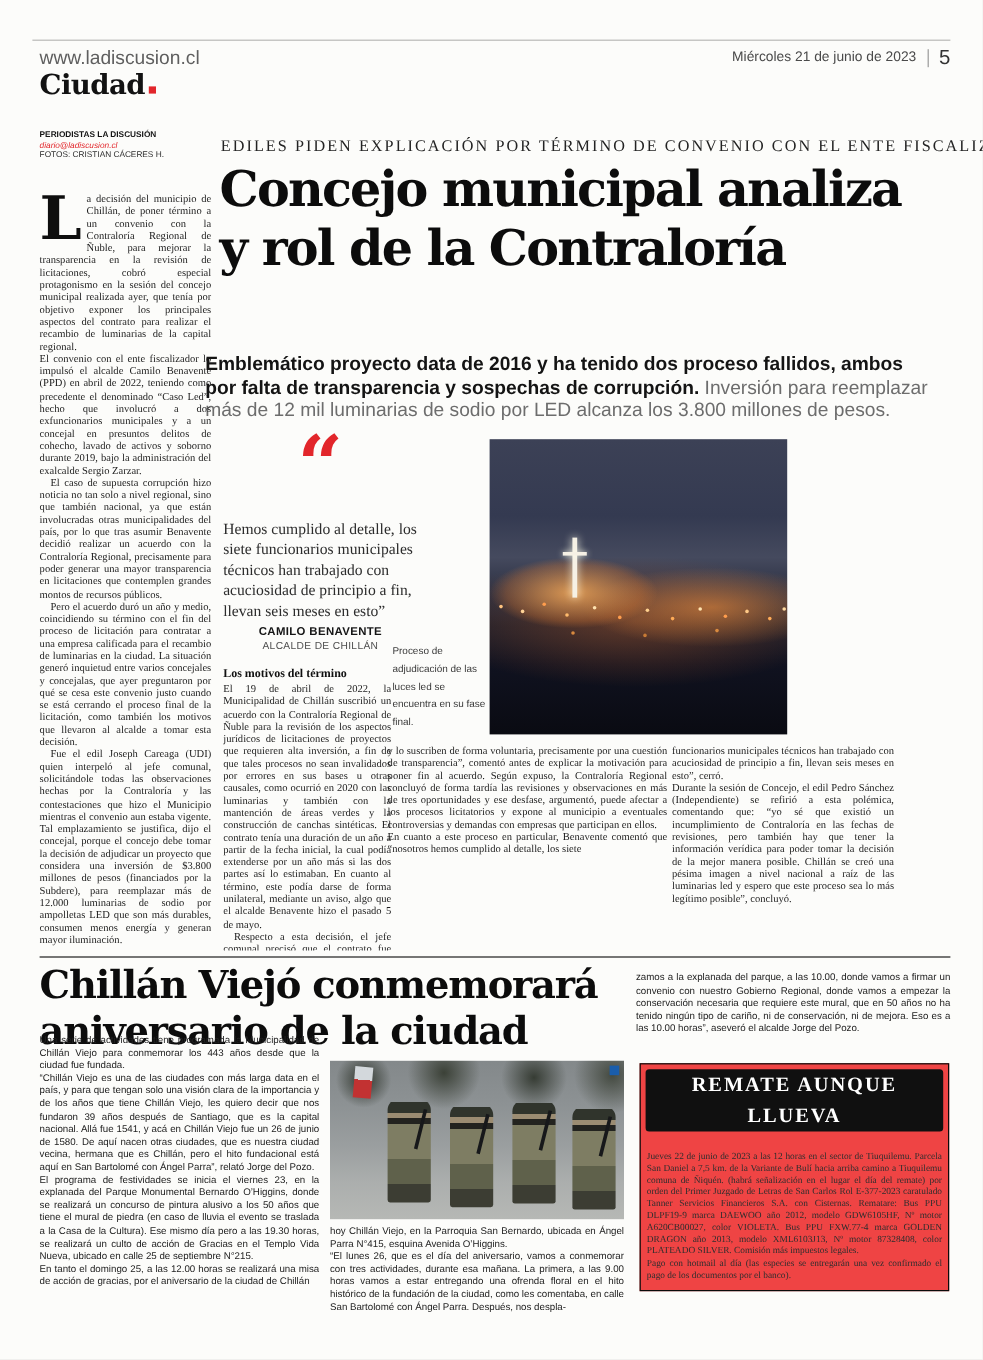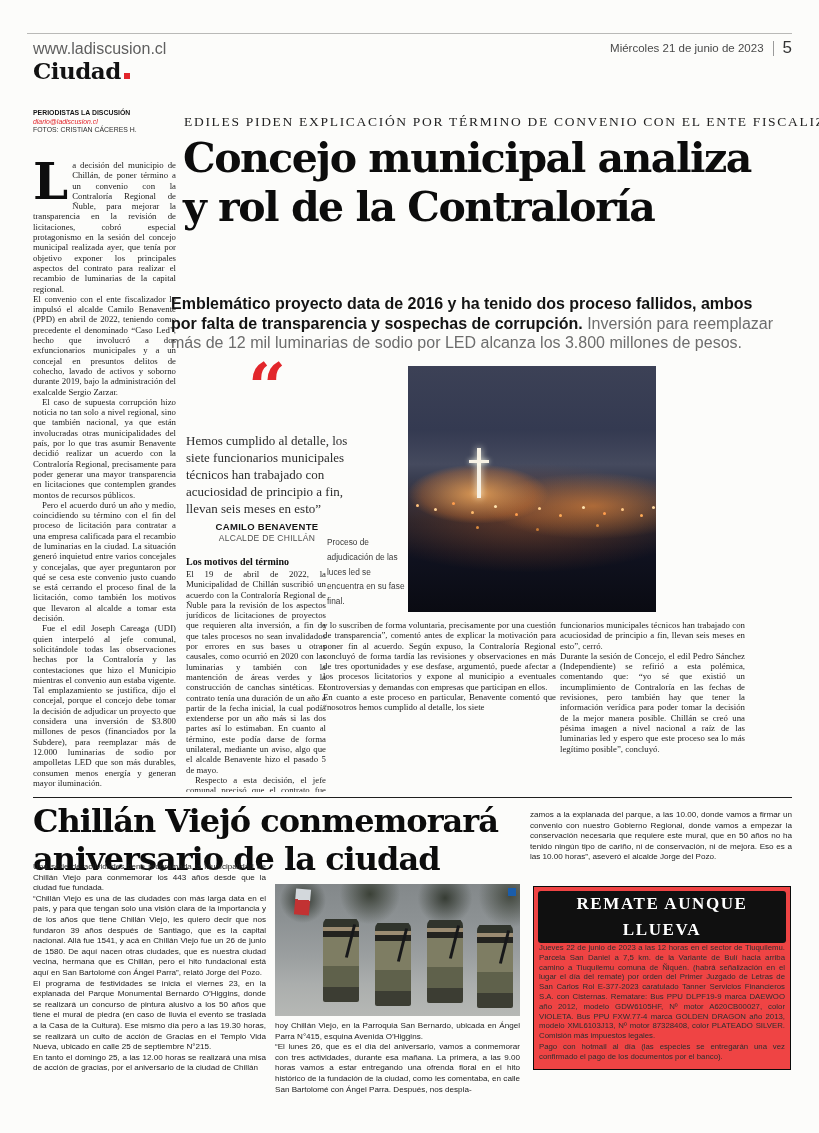--- a/index.html
+++ b/index.html
@@ -73,22 +73,22 @@
   
   .headline2{font-family:"DejaVu Serif",serif;font-weight:bold;font-size:32px;line-height:38px;
              letter-spacing:-1px;color:#0c0c0c;}
   .sans-col{font-family:"Liberation Sans",sans-serif;font-size:8.1px;line-height:10.6px;
             text-align:justify;color:#222;overflow:hidden;}
   .sans-col p{margin:0;}
   
   .ad{border:1.6px solid #0b0b0b;background:#ef4444;padding:4px;box-sizing:border-box;}
   .ad-title{background:#101010;color:#fff;font-family:"Liberation Serif",serif;font-weight:bold;
             font-size:17px;line-height:26px;text-align:center;letter-spacing:1.6px;border-radius:3px;}
-  .ad-body{font-family:Liberation Sans, sans-serif;font-size:7.8px;line-height:9.8px;text-align:justify;
-           color:#2e2e2e;padding:0 1px 3px 1px;}
+  .ad-body{font-family:Liberation Serif, serif;font-size:7.8px;line-height:9.8px;text-align:justify;
+           color:#2e2e2e;padding:16px 1px 3px 1px;}
   .ad-body p{margin:0;}
   .ad-body p + p{margin-top:1px;}
   .ad-footer{background:#d9d9d7;font-family:"Liberation Sans",sans-serif;font-weight:bold;font-size:8.6px;
              line-height:10.6px;text-align:center;color:#101010;padding:3px 2px;}
 </style>
 </head>
 <body>
 
 <div class="page">
 

